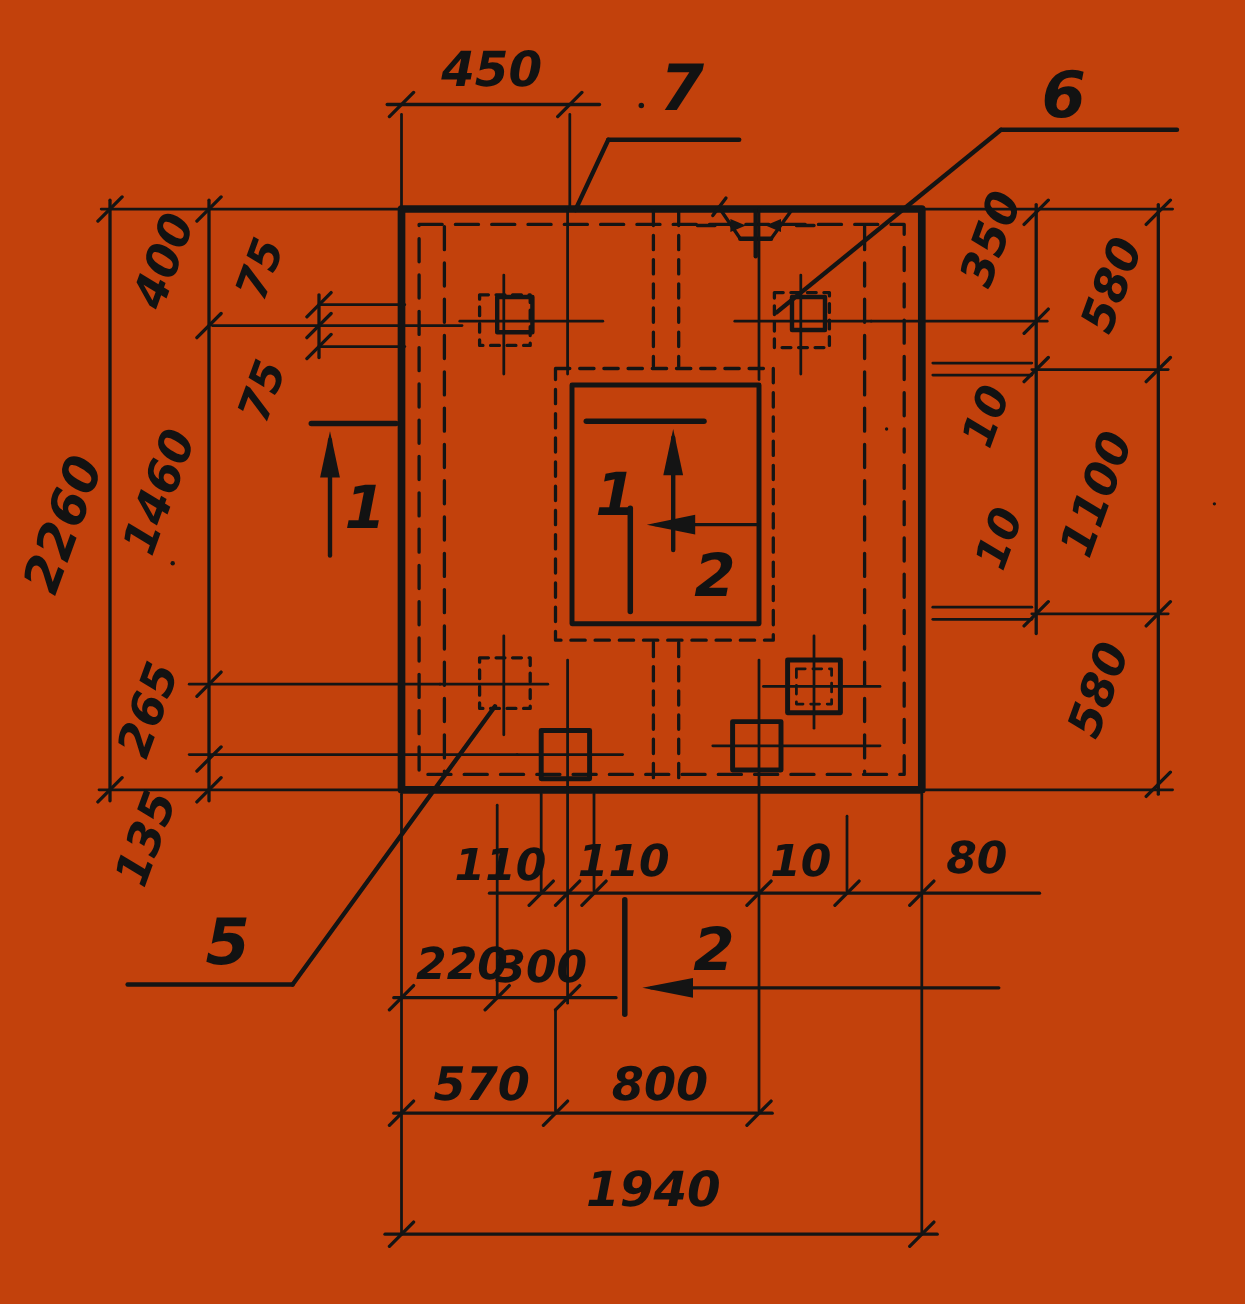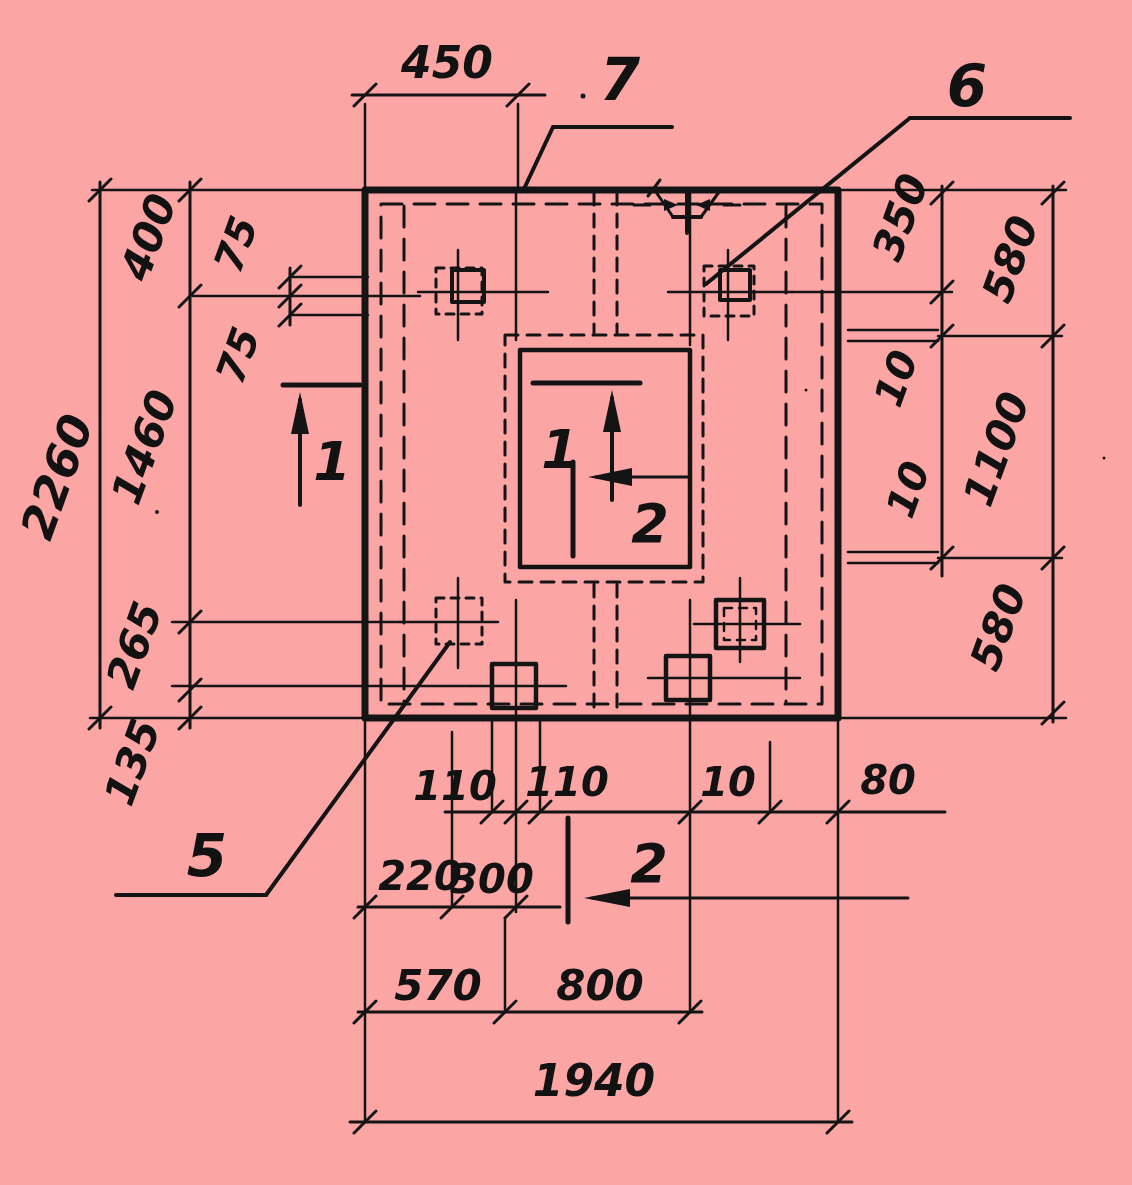--- a/index.html
+++ b/index.html
@@ -1,19 +1,19 @@
 <!DOCTYPE html>
 <html><head>
 <meta charset="utf-8">
 <style>
   html,body{margin:0;padding:0;background:#e8e8e8;}
   .sheet{
     position:relative;
     width:1132px;height:1185px;
-    background:#fca5a5;
+    background:#c2410c;
     margin:0 auto;
     overflow:hidden;
   }
   svg{display:block;}
   
   .ln{stroke:#141414;fill:none;stroke-linecap:round;stroke-linejoin:round;}
   .s7{stroke-width:7;}
   .s5{stroke-width:5;}
   .s45{stroke-width:4.5;}
   .s4{stroke-width:4;}

